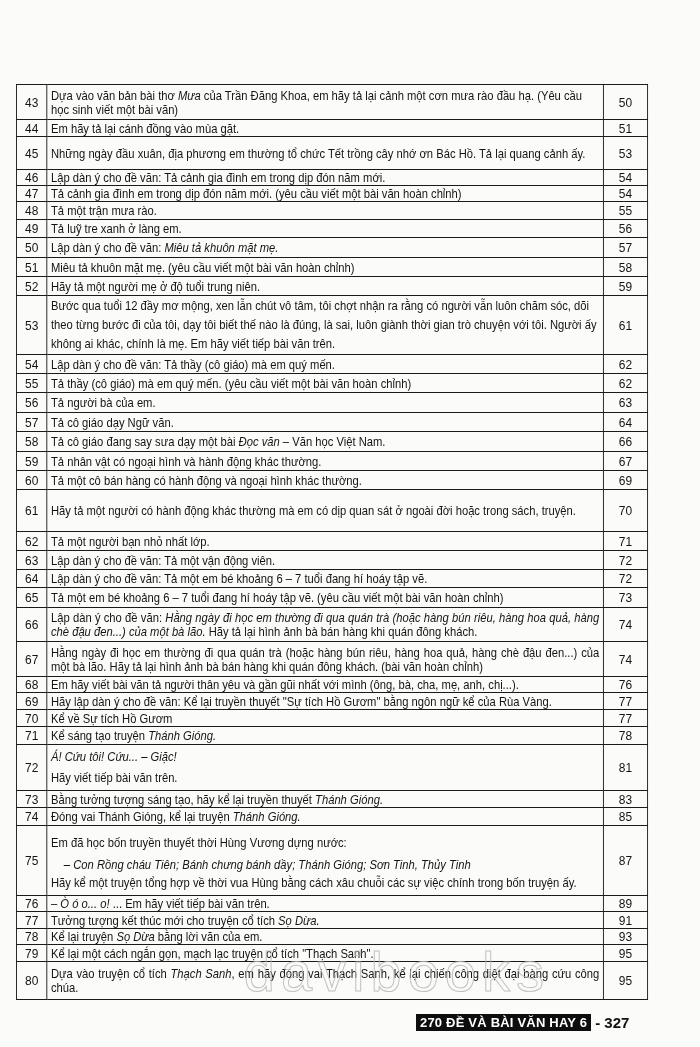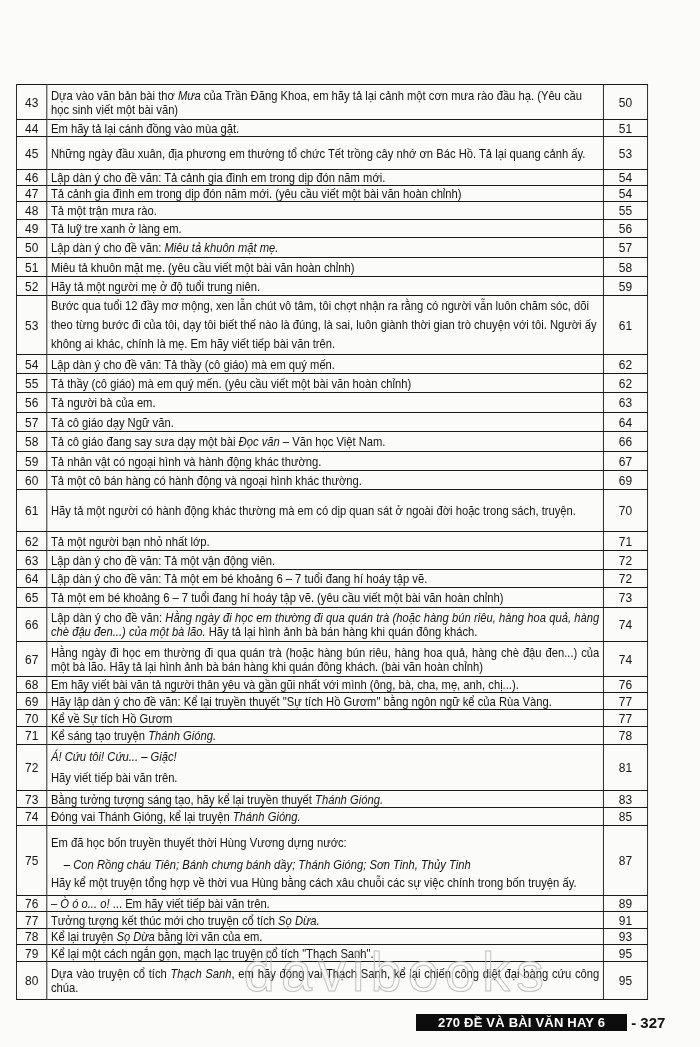--- a/index.html
+++ b/index.html
@@ -31,21 +31,21 @@
   .tall-line { display:block; line-height:19px; }
   .indent { display:block; padding-left:14px; }
 
   .footer {
     position:absolute; left:416px; top:985px; height:17px;
     display:flex; align-items:center;
   }
   .footer-banner {
     background:#0d0d0d; color:#fff;
     font-family:"Liberation Sans", sans-serif; font-weight:bold;
-    font-size:13px; padding:1px 22px; letter-spacing:0.2px;
+    font-size:13px; padding:1px 4px; letter-spacing:0.2px;
     white-space:nowrap;
   }
   .footer-page {
     font-family:"Liberation Sans", sans-serif; font-weight:bold;
     font-size:15px; color:#111; margin-left:4px; white-space:nowrap;
   }
   .wm-brand {
     position:absolute; left:150px; top:900px; width:400px; text-align:right;
     font-family:Liberation Sans, sans-serif; font-size:56px; line-height:86px;
     color:transparent; -webkit-text-stroke:1px #b8b8b8; letter-spacing:6px;

